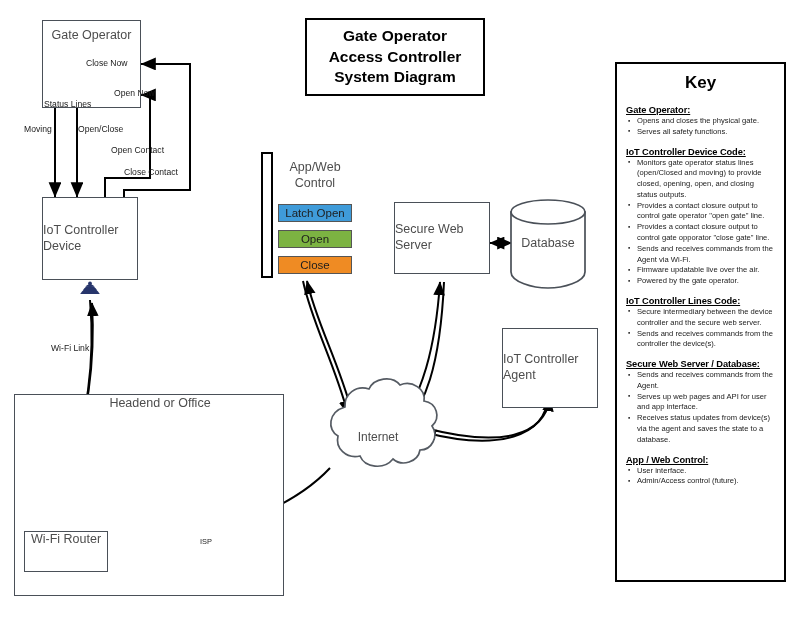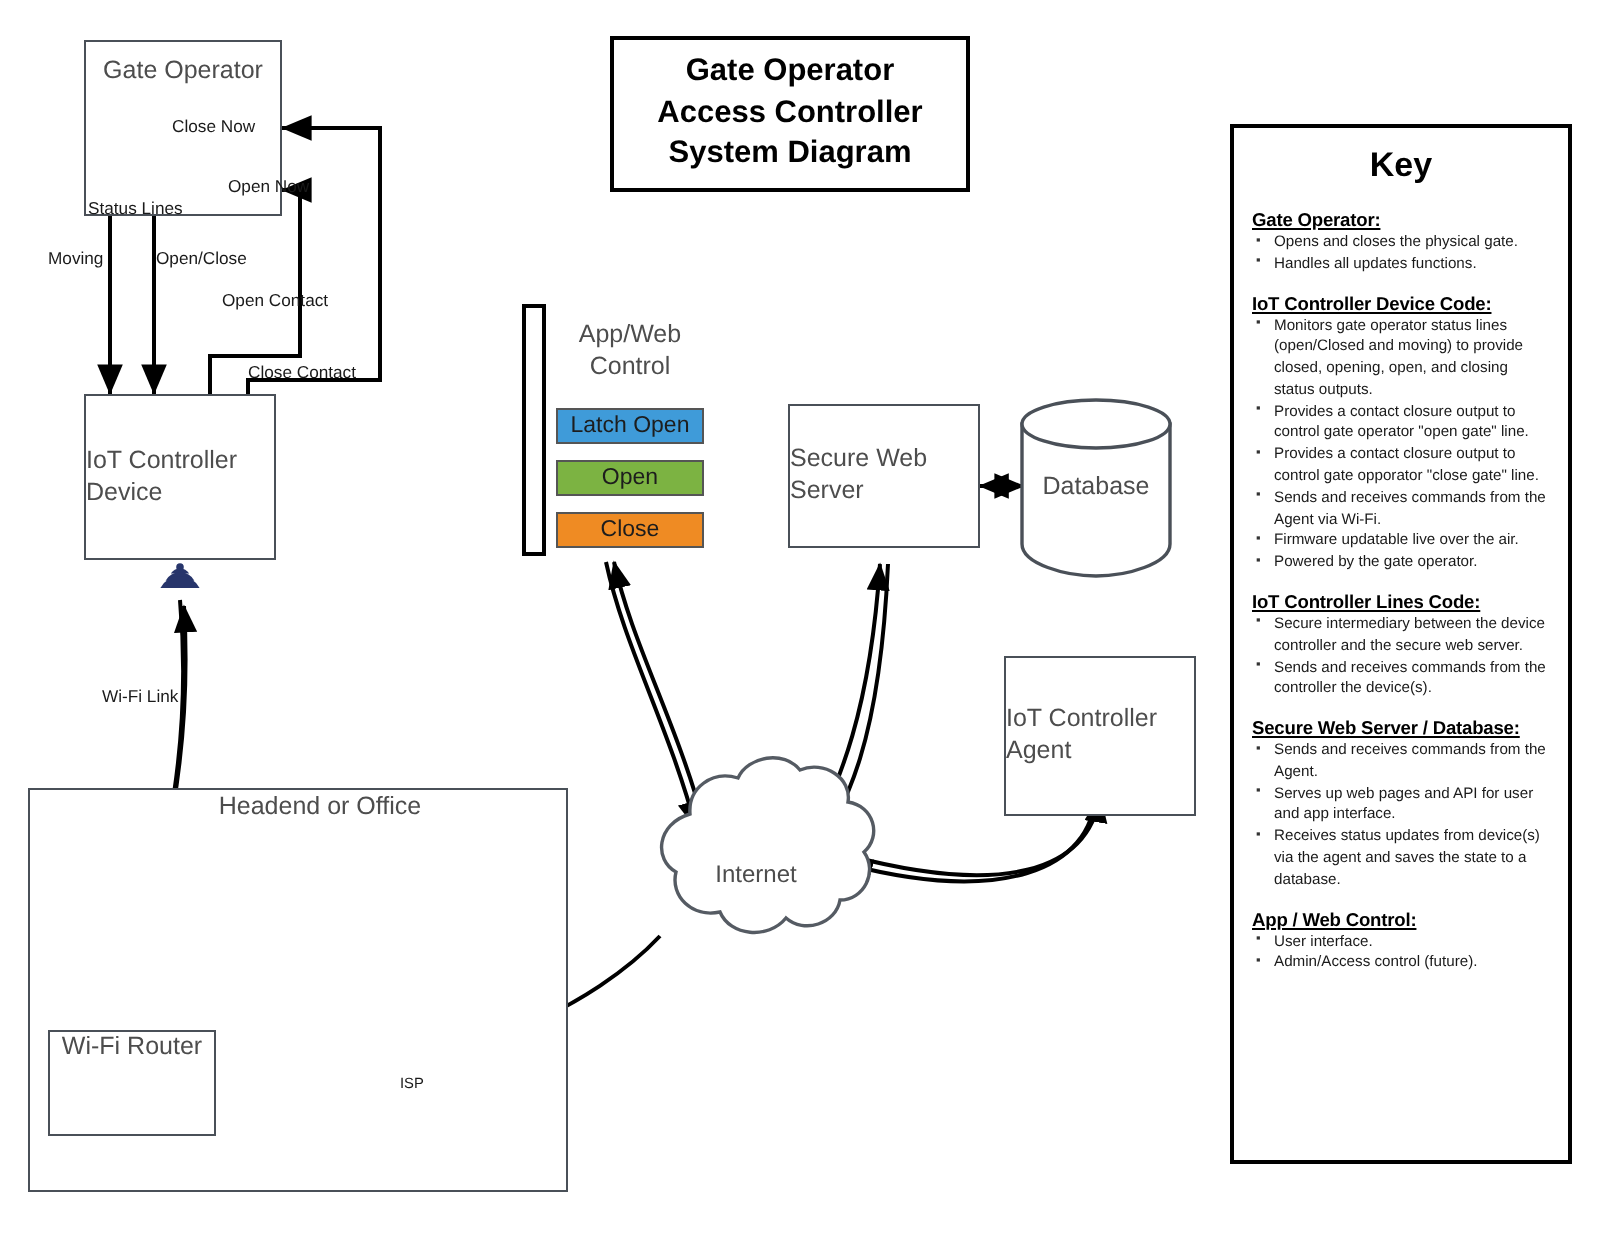--- a/index.html
+++ b/index.html
@@ -277,21 +277,21 @@
   <div class="dbox toplabel" style="left:42px; top:20px; width:99px; height:88px;">
     <span>Gate Operator</span>
   </div>
 
   <div class="wlabel" style="left:86px; top:58px;">Close Now</div>
   <div class="wlabel" style="left:90px; top:88px;margin-left:24px;">Open Now</div>
   <div class="wlabel" style="left:44px; top:99px;">Status Lines</div>
   <div class="wlabel" style="left:24px; top:124px;">Moving</div>
   <div class="wlabel" style="left:78px; top:124px;">Open/Close</div>
   <div class="wlabel" style="left:111px; top:145px;">Open Contact</div>
-  <div class="wlabel" style="left:124px; top:181px;">Close Contact</div>
+  <div class="wlabel" style="left:124px; top:167px;">Close Contact</div>
 
   <div class="dbox" style="left:42px; top:197px; width:96px; height:83px; flex-direction:column;">
     <span>IoT Controller</span>
     <span>Device</span>
   </div>
 
   <div class="wlabel" style="left:51px; top:343px;">Wi-Fi Link</div>
 
   <div id="appweb-frame"></div>
   <div id="appweb-inner"></div>
@@ -313,34 +313,34 @@
   <div class="dbox" style="left:502px; top:328px; width:96px; height:80px; flex-direction:column;">
     <span>IoT Controller</span>
     <span>Agent</span>
   </div>
 
   <div id="cloud-label">Internet</div>
 
   <div id="headend-box"></div>
   <div id="headend-label">Headend or Office</div>
 
-  <div class="dbox" style="left:24px; top:515px; width:84px; height:53px;">
+  <div class="dbox" style="left:24px; top:531px; width:84px; height:41px;">
     <span>Wi-Fi Router</span>
   </div>
 
   <div class="wlabel sm" style="left:200px; top:537px;">ISP</div>
 
   <div id="key-panel">
     <div id="key-title">Key</div>
     <div id="key-sections">
         <div class="key-section">
           <div class="key-head">Gate Operator:</div>
           <ul class="key-list">
             <li>Opens and closes the physical gate.</li>
-            <li>Handles all updates functions.</li>
+            <li>Serves all safety functions.</li>
           </ul>
         </div>
         <div class="key-section">
           <div class="key-head">IoT Controller Device Code:</div>
           <ul class="key-list">
             <li>Monitors gate operator status lines (open/Closed and moving) to provide closed, opening, open, and closing status outputs.</li>
             <li>Provides a contact closure output to control gate operator "open gate" line.</li>
             <li>Provides a contact closure output to control gate opporator "close gate" line.</li>
             <li>Sends and receives commands from the Agent via Wi-Fi.</li>
             <li>Firmware updatable live over the air.</li>

